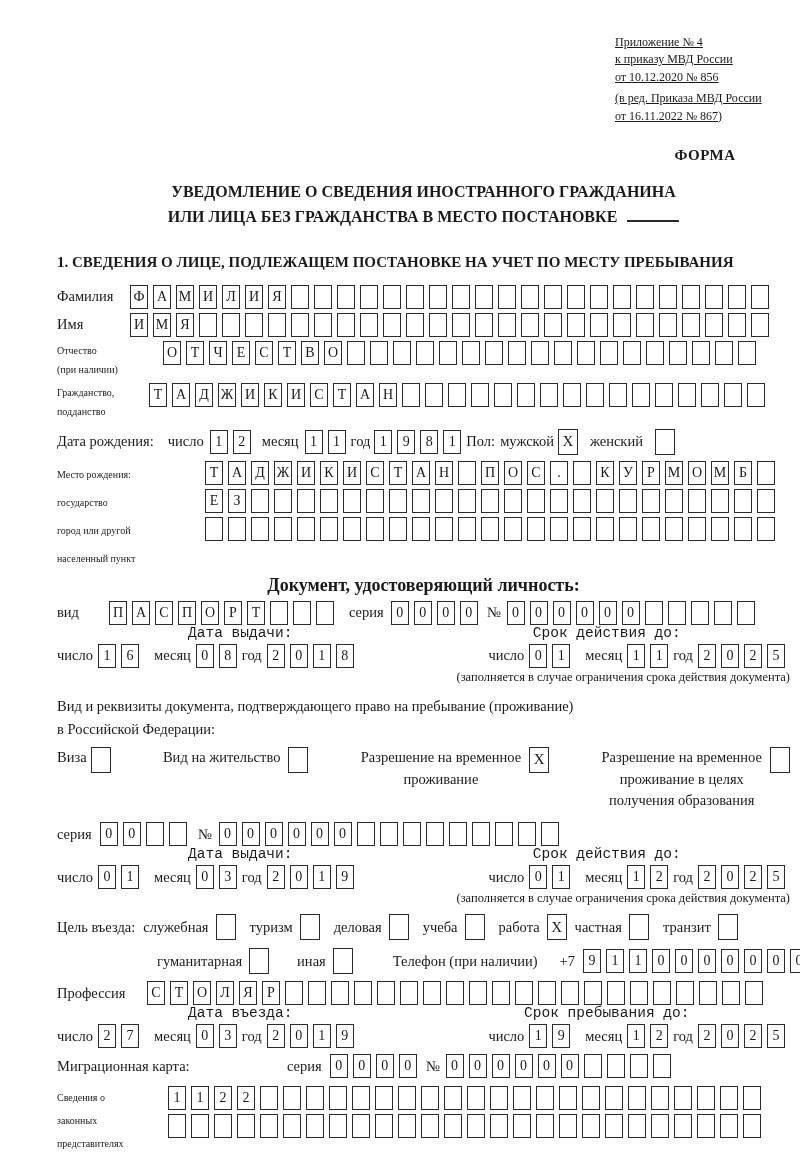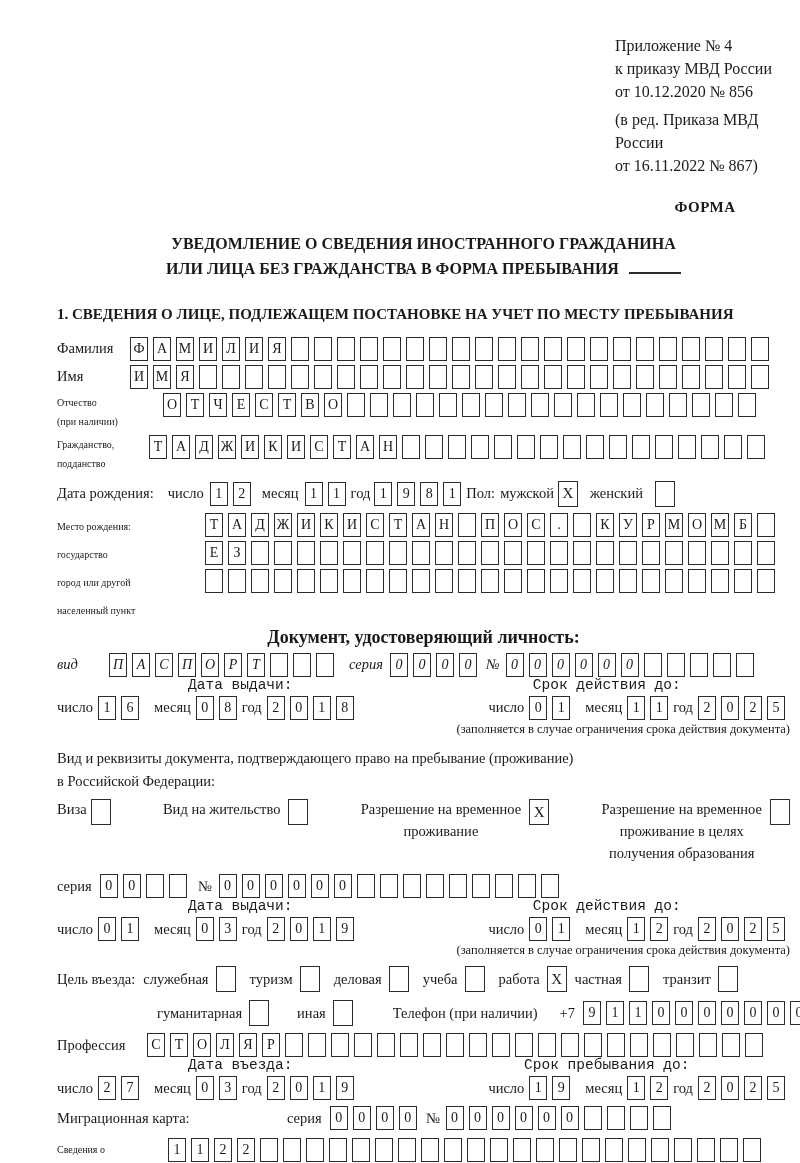--- a/index.html
+++ b/index.html
@@ -4,21 +4,21 @@
 <style>
   html,body{margin:0;padding:0;background:#ffffff;}
   .page{
     position:relative;width:800px;height:1163px;box-sizing:border-box;
     background:#ffffff;color:#1a1a1a;
     font-family:"Liberation Serif", serif;
     padding:34px 10px 10px 57px;overflow:hidden;
   }
   .content{width:733px;}
   
-  .annex{margin-left:558px;font-size:16px;line-height:1.45;}
+  .annex{margin-left:558px;font-size:12px;line-height:1.45;text-decoration:underline;}
   .annex .sub{margin-top:4px;}
   .forma{margin-left:558px;margin-top:22px;font-weight:bold;font-size:15px;letter-spacing:.5px;text-align:center;width:180px;}
   
   .title{margin-top:16px;text-align:center;font-weight:bold;font-size:16px;line-height:1.55;}
   .blank-line{display:inline-block;width:52px;border-bottom:2px solid #2a2a2a;height:12px;margin-left:10px;}
   .sec-heading{margin-top:24px;font-weight:bold;font-size:15px;white-space:nowrap;}
   
   .form-row{display:flex;align-items:center;margin-top:4px;}
   .form-row.top{align-items:flex-start;}
   .f-label{font-size:14.5px;flex:none;line-height:19px;white-space:nowrap;}
@@ -70,21 +70,21 @@
     <div>Приложение № 4</div>
     <div>к приказу МВД России</div>
     <div>от 10.12.2020 № 856</div>
     <div class="sub">(в ред. Приказа МВД России</div>
     <div>от 16.11.2022 № 867)</div>
   </div>
   <div class="forma">ФОРМА</div>
 
   <div class="title">
     <div>УВЕДОМЛЕНИЕ О СВЕДЕНИЯ ИНОСТРАННОГО ГРАЖДАНИНА</div>
-    <div><span>ИЛИ ЛИЦА БЕЗ ГРАЖДАНСТВА В ФОРМА ПРЕБЫВАНИЯ</span><span class="blank-line"></span></div>
+    <div><span>ИЛИ ЛИЦА БЕЗ ГРАЖДАНСТВА В МЕСТО ПОСТАНОВКЕ</span><span class="blank-line"></span></div>
   </div>
 
   <div class="sec-heading">1. СВЕДЕНИЯ О ЛИЦЕ, ПОДЛЕЖАЩЕМ ПОСТАНОВКЕ НА УЧЕТ ПО МЕСТУ ПРЕБЫВАНИЯ</div>
 
   <div class="content">
 
     <div class="form-row" style="margin-top:14px;">
       <span class="f-label" style="width:73px;">Фамилия</span>
       <span class="cells">
           <span class="cell">Ф</span>
@@ -335,21 +335,21 @@
             <span class="cell"></span>
             <span class="cell"></span>
             <span class="cell"></span>
             <span class="cell"></span>
             <span class="cell"></span>
           </span>
       </span>
     </div>
 
     <div style="text-align:center;font-weight:bold;font-size:18px;margin-top:2px;">Документ, удостоверяющий личность:</div>
-    <div class="form-row" style="margin-top:5px;font-style:italic;">
+    <div class="form-row" style="margin-top:5px;">
       <span class="f-label" style="width:52px;">вид</span>
       <span class="cells">
           <span class="cell">П</span>
           <span class="cell">А</span>
           <span class="cell">С</span>
           <span class="cell">П</span>
           <span class="cell">О</span>
           <span class="cell">Р</span>
           <span class="cell">Т</span>
           <span class="cell"></span>

